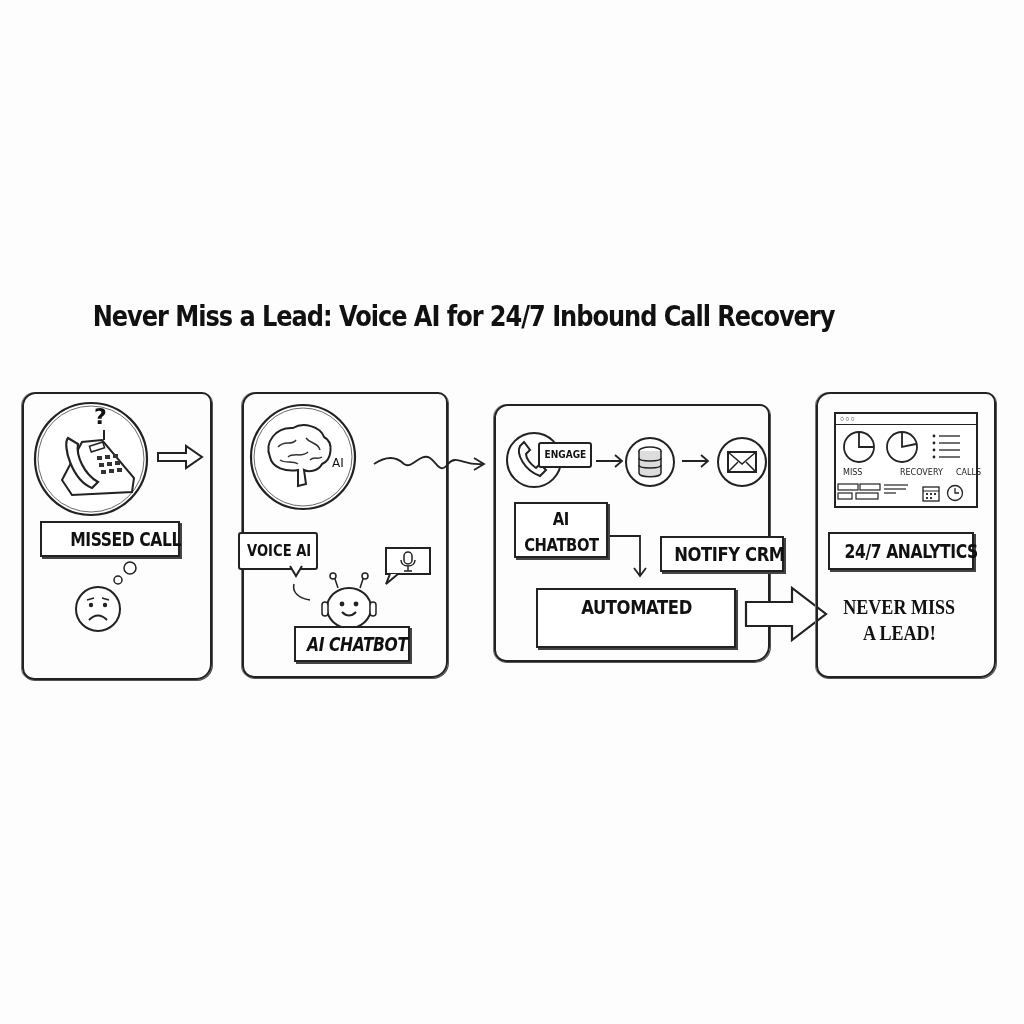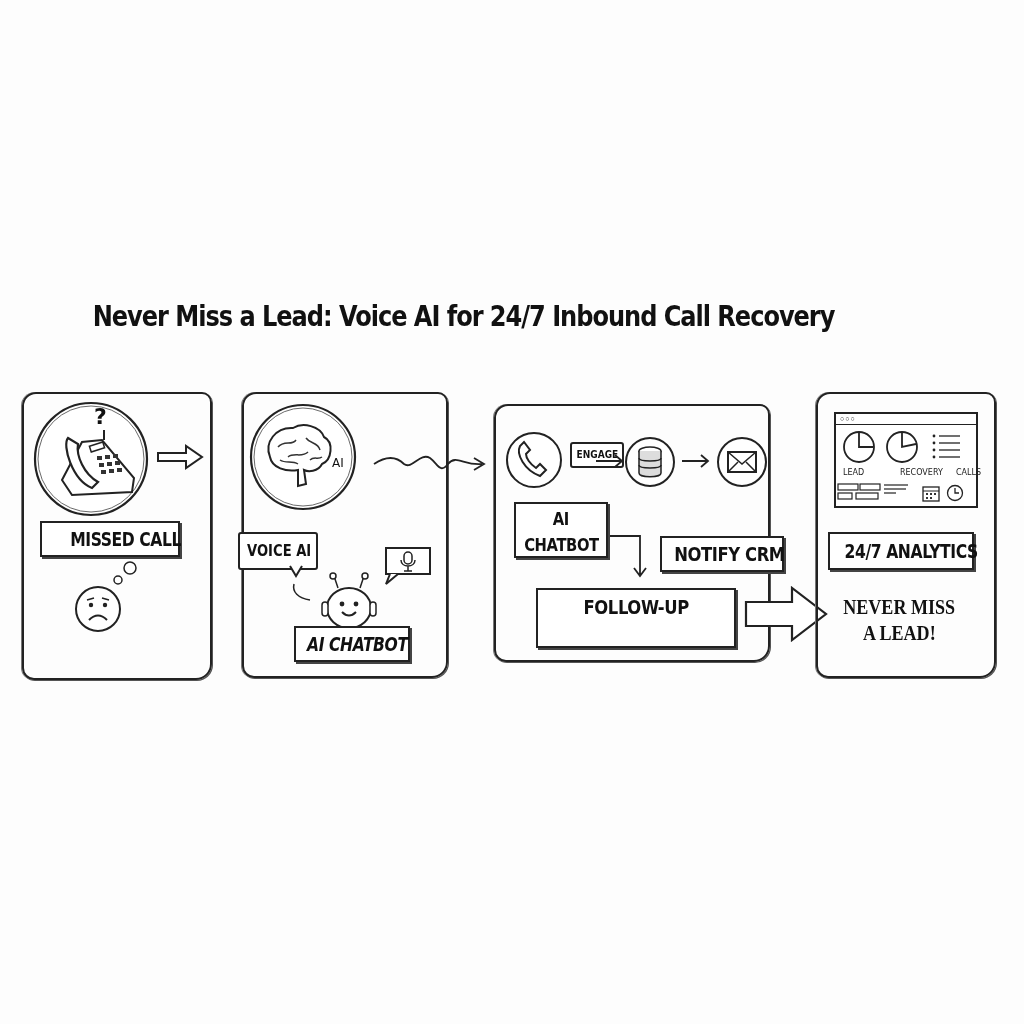--- a/index.html
+++ b/index.html
@@ -117,21 +117,21 @@
 </svg>
 <div class="label" style="left:294px;top:626px;width:112px;height:32px;line-height:32px;font-size:19px;font-style:italic;">
   <span class="narrow">AI CHATBOT</span>
 </div>
 
 <div class="panel" style="left:494px;top:404px;width:272px;height:254px;"></div>
 <svg style="left:504px;top:430px;" width="60" height="60" viewBox="0 0 60 60">
   <circle cx="30" cy="30" r="27" fill="#fff" stroke="#222" stroke-width="2"></circle>
   <path d="M16 16 C12 24, 20 40, 36 46 L42 40 L36 34 L32 38 C26 34, 22 28, 22 24 L26 20 L20 12 Z" fill="#fff" stroke="#222" stroke-width="2"></path>
 </svg>
-<div class="bubble" style="left:538px;top:442px;width:50px;height:22px;line-height:22px;font-size:11px;margin-left:32px;">
+<div class="bubble" style="left:538px;top:442px;width:50px;height:22px;line-height:22px;font-size:11px;">
   <span class="narrow">ENGAGE</span>
 </div>
 <svg style="left:596px;top:454px;" width="28" height="14" viewBox="0 0 28 14">
   <path d="M0 7 L26 7 M19 1 L26 7 L19 13" fill="none" stroke="#222" stroke-width="1.8"></path>
 </svg>
 <svg style="left:624px;top:436px;" width="52" height="52" viewBox="0 0 52 52">
   <circle cx="26" cy="26" r="24" fill="#fff" stroke="#222" stroke-width="2"></circle>
   <ellipse cx="26" cy="15" rx="11" ry="4" fill="#fff" stroke="#222" stroke-width="1.5"></ellipse>
   <path d="M15 15 L15 37 C15 42, 37 42, 37 37 L37 15" fill="#ddd" stroke="#222" stroke-width="1.5"></path>
   <path d="M15 22 C15 26, 37 26, 37 22 M15 29 C15 33, 37 33, 37 29" fill="none" stroke="#222" stroke-width="1.5"></path>
@@ -148,21 +148,21 @@
   <div><span class="narrow">AI</span></div>
   <div><span class="narrow">CHATBOT</span></div>
 </div>
 <svg style="left:610px;top:532px;" width="40" height="48" viewBox="0 0 40 48">
   <path d="M0 4 L30 4 L30 44 M24 36 L30 44 L36 36" fill="none" stroke="#222" stroke-width="1.8"></path>
 </svg>
 <div class="label" style="left:660px;top:536px;width:120px;height:32px;line-height:32px;font-size:20px;">
   <span class="narrow">NOTIFY CRM</span>
 </div>
 <div class="label" style="left:536px;top:588px;width:200px;height:60px;font-size:20px;line-height:26px;padding-top:4px;box-sizing:border-box;">
-  <div><span class="narrow">FOLLOW-UP</span></div>
+  <div><span class="narrow">AUTOMATED</span></div>
 </div>
 <svg style="left:744px;top:586px;" width="86" height="56" viewBox="0 0 86 56">
   <path d="M2 16 L48 16 L48 2 L82 28 L48 54 L48 40 L2 40 Z" fill="#fff" stroke="#222" stroke-width="2.2"></path>
 </svg>
 
 <div class="panel" style="left:816px;top:392px;width:176px;height:282px;"></div>
 <div class="abs" style="left:834px;top:412px;width:140px;height:92px;border:2px solid #222;background:#fff;">
   <div style="height:10px;border-bottom:1.5px solid #222;position:relative;">
     <span style="position:absolute;left:4px;top:1px;font-size:7px;letter-spacing:1px;">○○○</span>
   </div>
@@ -182,21 +182,21 @@
       <circle cx="2" cy="16" r="1.4"></circle>
       <circle cx="2" cy="23" r="1.4"></circle>
     </g>
   <g stroke="#222" stroke-width="1.3">
       <line x1="7" y1="2" x2="28" y2="2"></line>
       <line x1="7" y1="9" x2="28" y2="9"></line>
       <line x1="7" y1="16" x2="28" y2="16"></line>
       <line x1="7" y1="23" x2="28" y2="23"></line>
     </g>
 </svg>
-<div class="dash-lbl" style="left:843px;top:468px;">LEAD</div>
+<div class="dash-lbl" style="left:843px;top:468px;">MISS</div>
 <div class="dash-lbl" style="left:882px;top:468px;padding-left:18px;">RECOVERY</div>
 <div class="dash-lbl" style="left:932px;top:468px;margin-left:24px;">CALLS</div>
 <svg style="left:836px;top:482px;" width="136" height="20" viewBox="0 0 136 20">
   <g fill="none" stroke="#222" stroke-width="1.2">
     <rect x="2" y="2" width="20" height="6"></rect>
       <rect x="24" y="2" width="20" height="6"></rect>
     <rect x="2" y="11" width="14" height="6"></rect>
       <rect x="20" y="11" width="22" height="6"></rect>
     <line x1="48" y1="3" x2="72" y2="3"></line>
       <line x1="48" y1="7" x2="70" y2="7"></line>

